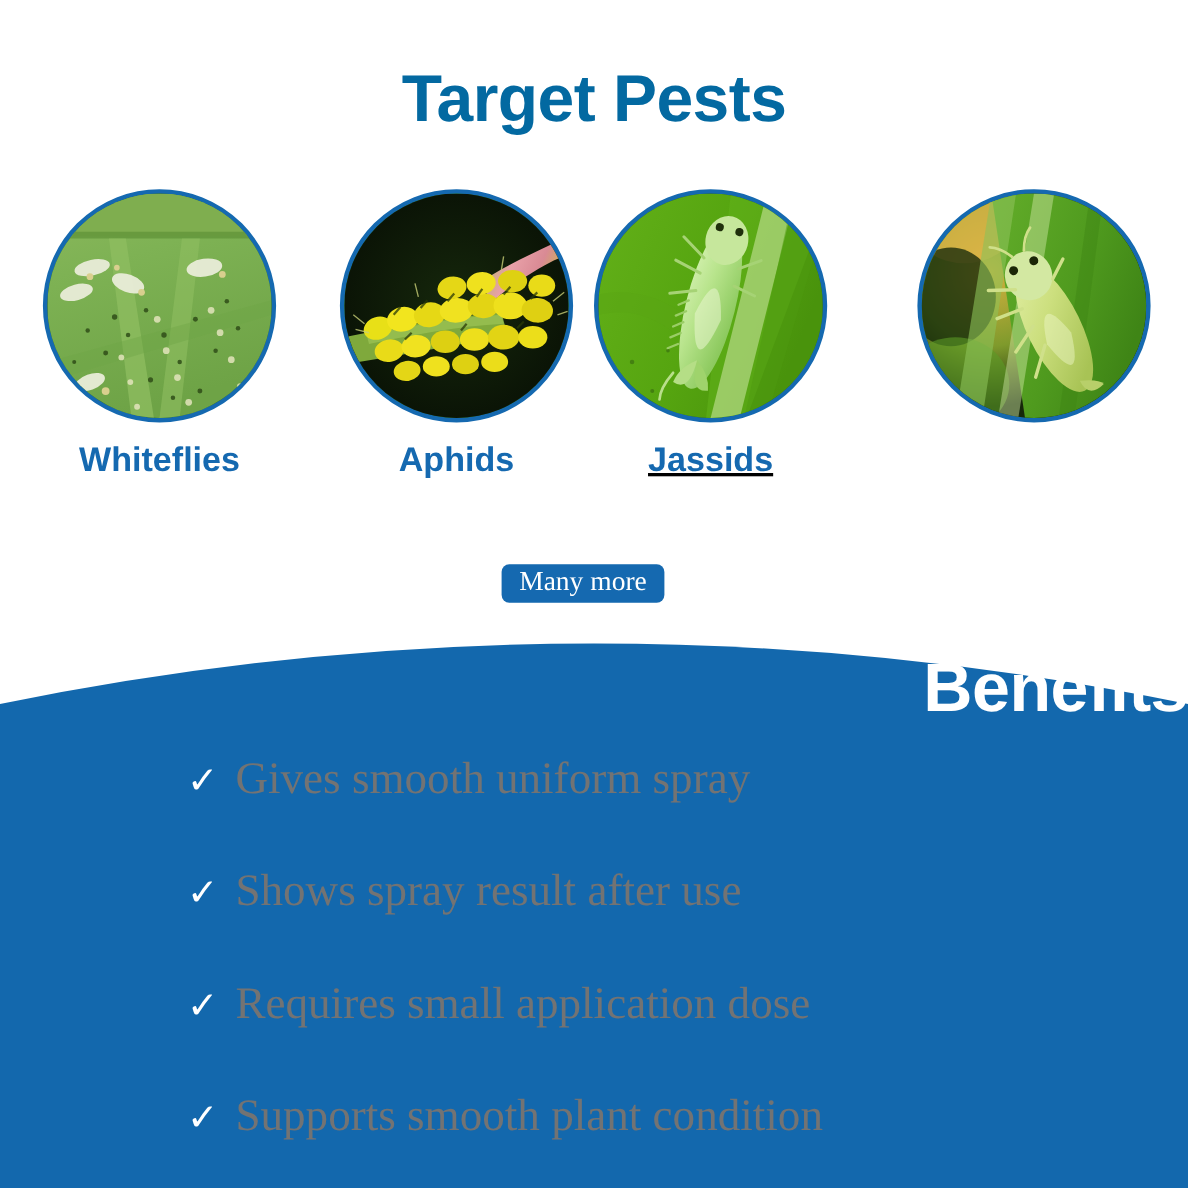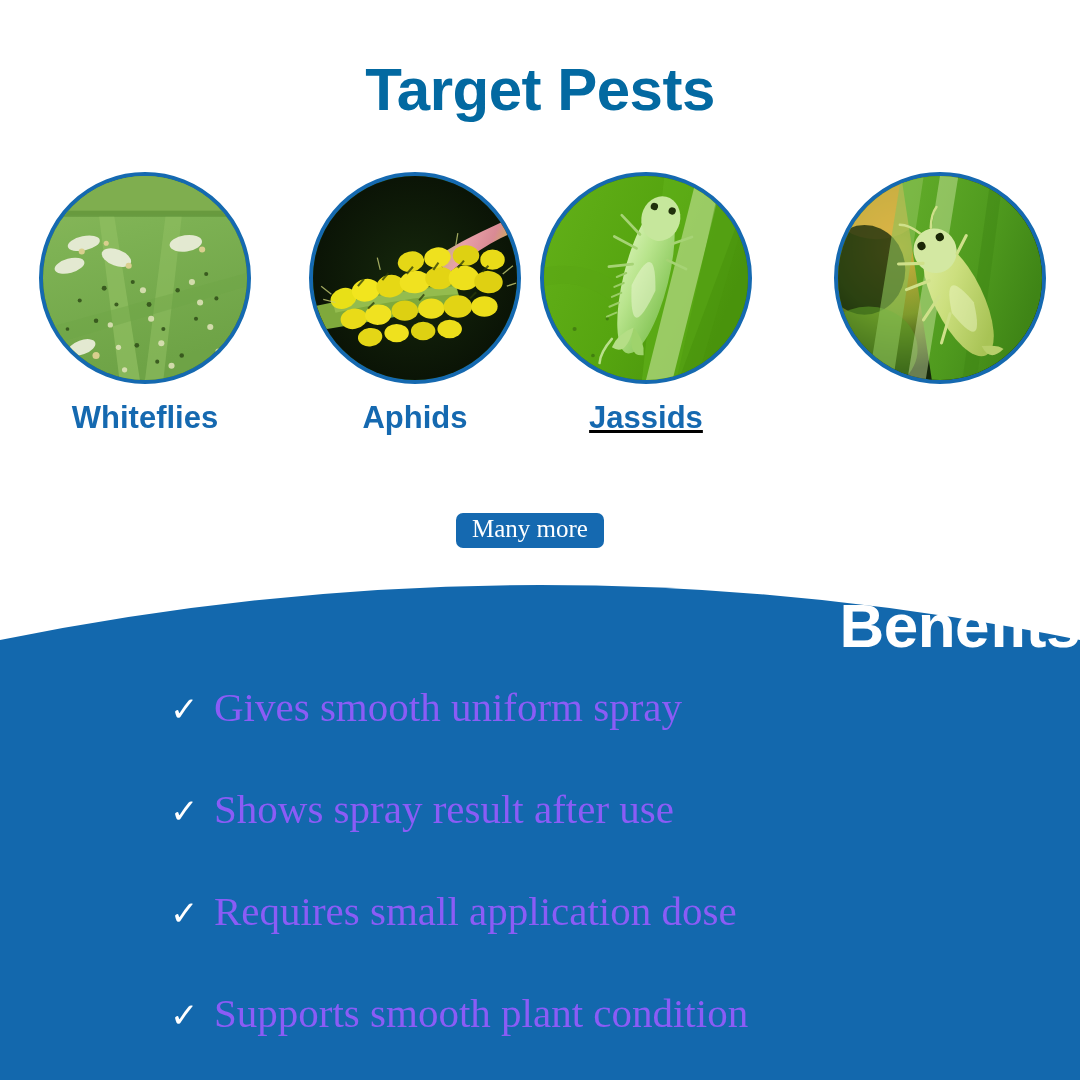--- a/index.html
+++ b/index.html
@@ -105,21 +105,21 @@
     font-size:41px;
     white-space:nowrap;
   }
   .benefit-check {
     font-size:34px;
     width:44px;
     flex:0 0 44px;
     color:#ffffff;
     font-family:"DejaVu Sans", sans-serif;
   }
-  .benefit-text { color:#8b5cf6; }
+  .benefit-text { color:#737373; }
 </style>
 </head>
 <body>
 
 <div id="top-section">
 
   <div id="page-title">Target Pests</div>
 
   <div id="pest-row">
 

